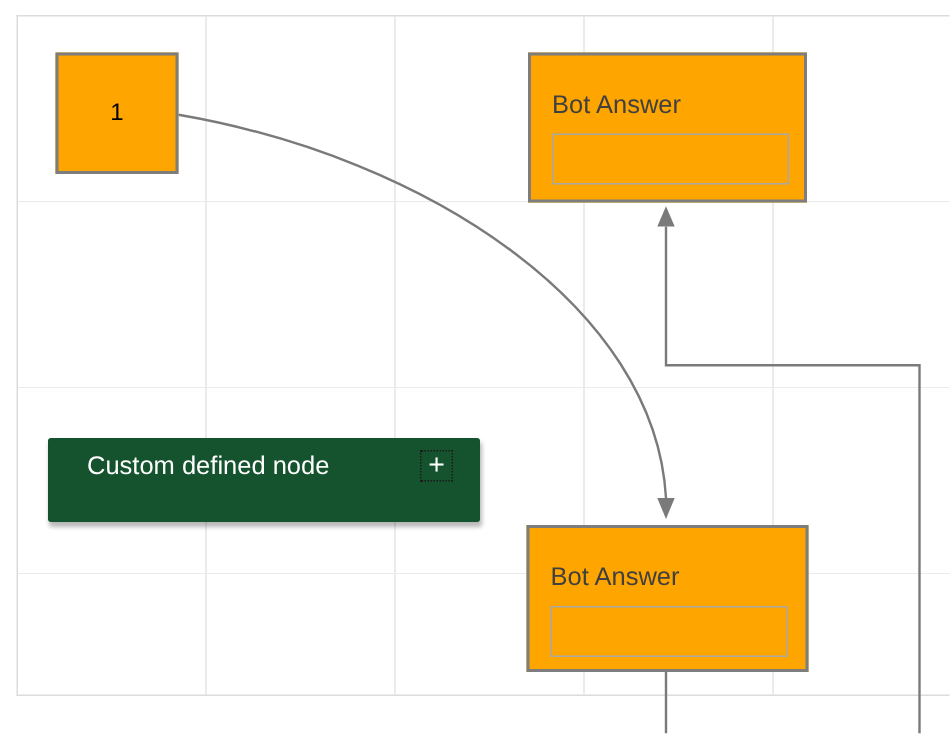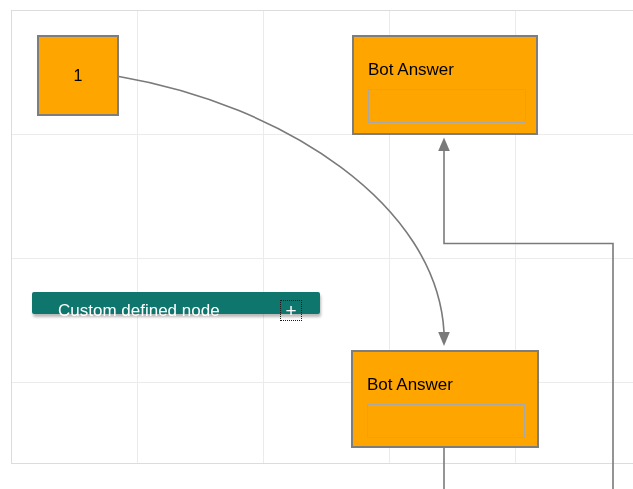--- a/index.html
+++ b/index.html
@@ -26,29 +26,29 @@
 
   .node{position:absolute;box-sizing:border-box;background:#FFA500;border:2px solid #7d7d7d;}
   .node-square{
     left:37px;top:35px;width:82px;height:81px;
     display:flex;align-items:center;justify-content:center;
     font-size:16px;color:#000;
   }
   .node-bot{color:#000;}
   .node-bot-top{left:352px;top:35px;width:186px;height:100px;}
   .node-bot-bottom{left:351px;top:350px;width:188px;height:98px;}
-  .bot-title{position:absolute;left:14px;top:23px;font-size:17px;color:#000000;white-space:nowrap;}
+  .bot-title{position:absolute;left:14px;top:23px;font-size:17px;color:#404040;white-space:nowrap;}
   .bot-field{
     position:absolute;left:14px;top:52px;width:158px;height:34px;
     box-sizing:border-box;border:1px solid #a8a8a8;background:transparent;
     font-size:14px;color:#000;
   }
   .node-custom{
-    position:absolute;left:32px;top:292px;width:288px;height:22px;
-    background:#0f766e;border-radius:2px;
+    position:absolute;left:32px;top:292px;width:288px;height:56px;
+    background:#14532d;border-radius:2px;
     box-shadow:1px 3px 3px rgba(0,0,0,0.28);
     color:#ffffff;
   }
   .custom-label{
     position:absolute;left:26px;top:0;height:38px;line-height:38px;
     font-size:17px;color:#ffffff;white-space:nowrap;
   }
   .add-btn{
     position:absolute;left:248px;top:8px;width:22px;height:21px;
     box-sizing:border-box;border:1px dotted #1b1b1b;

